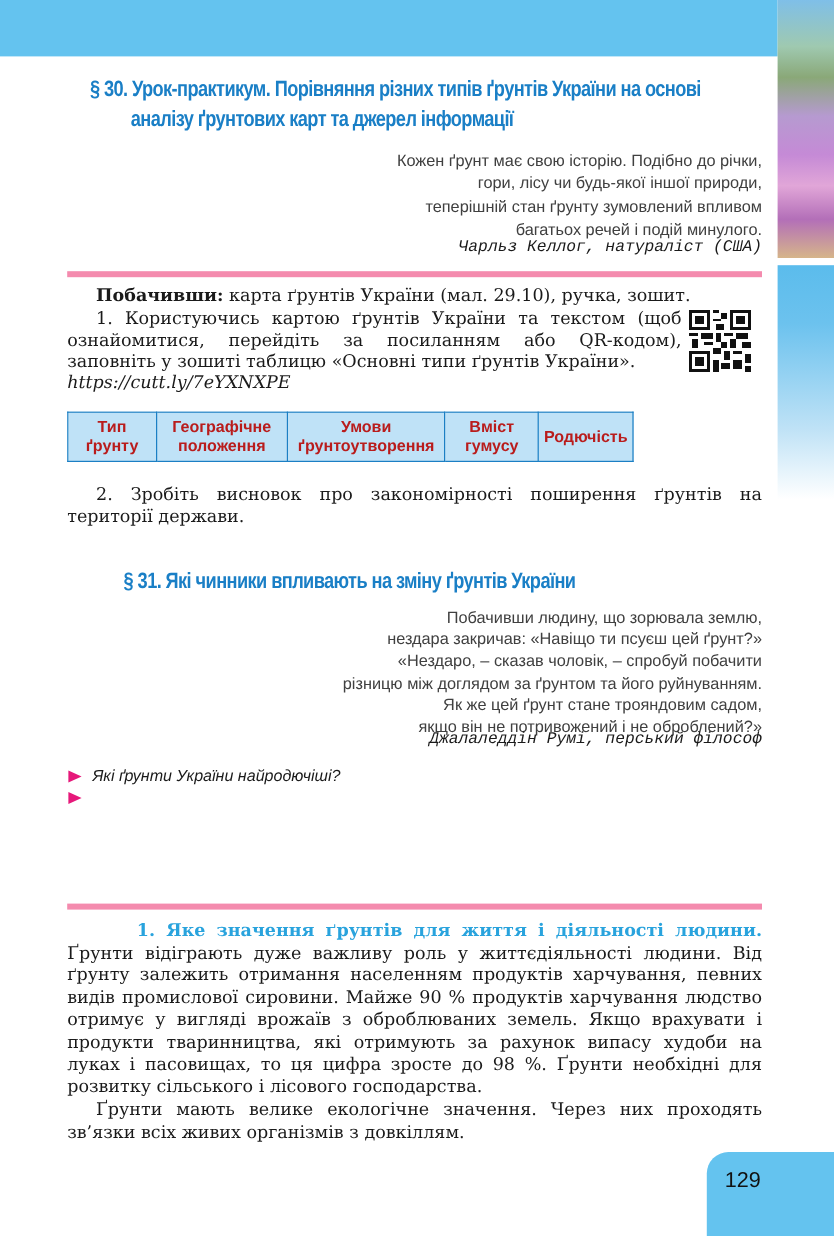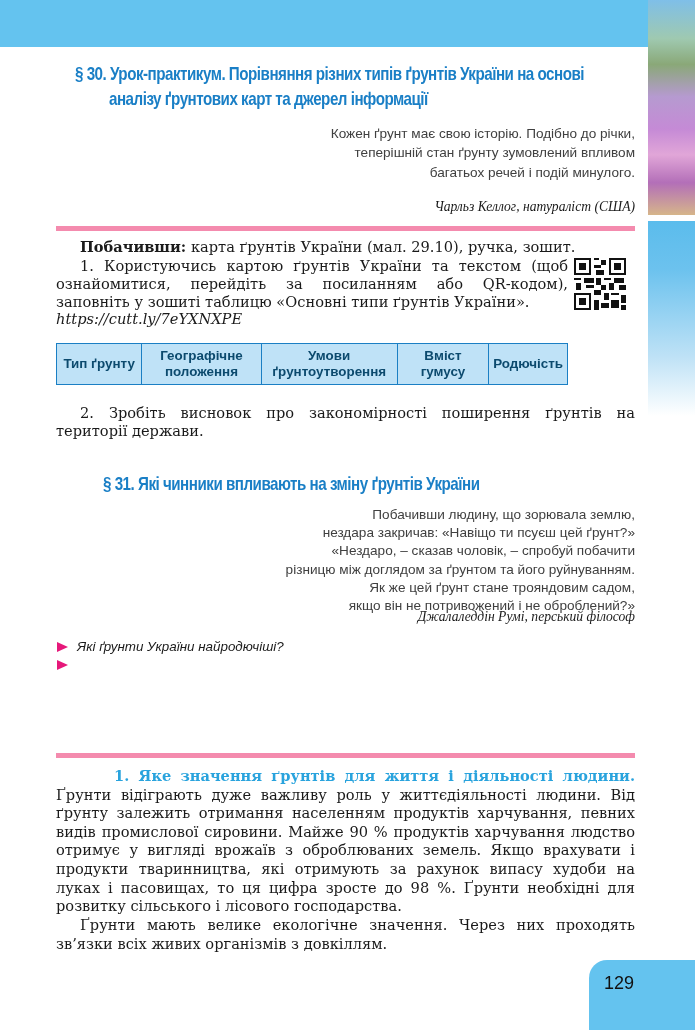--- a/index.html
+++ b/index.html
@@ -13,35 +13,35 @@
   .page-num { position:absolute; left:604px; top:973px; font-family:Liberation Sans, sans-serif; font-size:18px; color:#111; }
 
   .heading { position:absolute; font-family:"Liberation Sans", sans-serif; font-weight:bold; color:#1a7fc6; font-size:18.5px; letter-spacing:-0.6px; transform:scaleX(0.82); transform-origin:left top; white-space:nowrap; }
   .h30-1 { left:75px; top:63px; }
   .h30-2 { left:109px; top:88px; }
   .h31 { left:103px; top:473px; }
 
   .epi { position:absolute; right:60px; text-align:right; font-family:"Liberation Sans", sans-serif; font-size:13.6px; line-height:19.3px; color:#404040; }
   .epi1 { top:124px; }
   .epi2 { top:506px; line-height:18.2px; }
-  .epi-author { position:absolute; right:60px; text-align:right; font-family:Liberation Serif, serif; font-style:italic; font-size:13.6px; color:#1a1a1a; }
+  .epi-author { position:absolute; right:60px; text-align:right; font-family:Liberation Mono, monospace; font-style:italic; font-size:13.6px; color:#1a1a1a; }
   .a1 { top:199px; }
   .a2 { top:609px; }
 
   .pink-rule { position:absolute; left:56px; width:579px; height:5px; background:#f48bae; }
   .r1 { top:226px; }
   .r2 { top:753px; }
 
   .body-text { position:absolute; left:56px; width:579px; font-size:14.6px; line-height:18.2px; text-align:justify; font-family:"DejaVu Serif", serif; }
   .p-equip { top:238px; text-indent:24px; }
   .p-task1 { top:257px; width:512px; text-indent:24px; }
   .url { position:absolute; left:56px; top:310px; font-style:italic; font-size:14.6px; font-family:"DejaVu Serif", serif; }
   .qr { position:absolute; left:574px; top:258px; width:52px; height:52px; }
 
-  table.soil { position:absolute; left:56px; top:343px; width:512px; border-collapse:collapse; font-family:"Liberation Sans", sans-serif; font-weight:bold; font-size:13.4px; color:#0c4a6e; }
+  table.soil { position:absolute; left:56px; top:343px; width:472px; border-collapse:collapse; font-family:"Liberation Sans", sans-serif; font-weight:bold; font-size:13.4px; color:#b91c1c; }
   table.soil td { background:#bfe2f7; border:1.5px solid #1b7fc4; text-align:center; height:40px; padding:0 4px; line-height:16px; }
 
   .p-task2 { top:404px; text-indent:24px; }
 
   .questions { position:absolute; left:56px; top:638px; width:579px; font-family:"Liberation Sans", sans-serif; font-style:italic; font-size:13.4px; line-height:18.2px; }
   .q { position:relative; padding-left:21px; }
   .q .arrow { position:absolute; left:1px; top:4px; width:0; height:0; border-left:11px solid #e6187a; border-top:5.5px solid transparent; border-bottom:5.5px solid transparent; }
 
   .p-main { top:767px; text-indent:24px; line-height:18.6px; }
   .lead { color:#29a3dd; font-weight:bold;margin-left:34px; }
@@ -52,20 +52,21 @@
 
 <div class="top-band"></div>
 <div class="side-photo"></div>
 <div class="side-grad"></div>
 
 <div class="heading h30-1">§ 30. Урок-практикум. Порівняння різних типів ґрунтів України на основі</div>
 <div class="heading h30-2">аналізу ґрунтових карт та джерел інформації</div>
 
 <div class="epi epi1">
   <div>Кожен ґрунт має свою історію. Подібно до річки,</div>
+  <div>гори, лісу чи будь-якої іншої природи,</div>
   <div>теперішній стан ґрунту зумовлений впливом</div>
   <div>багатьох речей і подій минулого.</div>
 </div>
 <div class="epi-author a1">Чарльз Келлог, натураліст (США)</div>
 
 <div class="pink-rule r1"></div>
 
 <div class="body-text p-equip"><b>Побачивши:</b><span> карта ґрунтів України (мал. 29.10), ручка, зошит.</span></div>
 <div class="body-text p-task1">1. Користуючись картою ґрунтів України та текстом (щоб ознайомитися, перейдіть за посиланням або QR-кодом), заповніть у зошиті таблицю «Основні типи ґрунтів України».</div>
 <div class="url">https://cutt.ly/7eYXNXPE</div>

